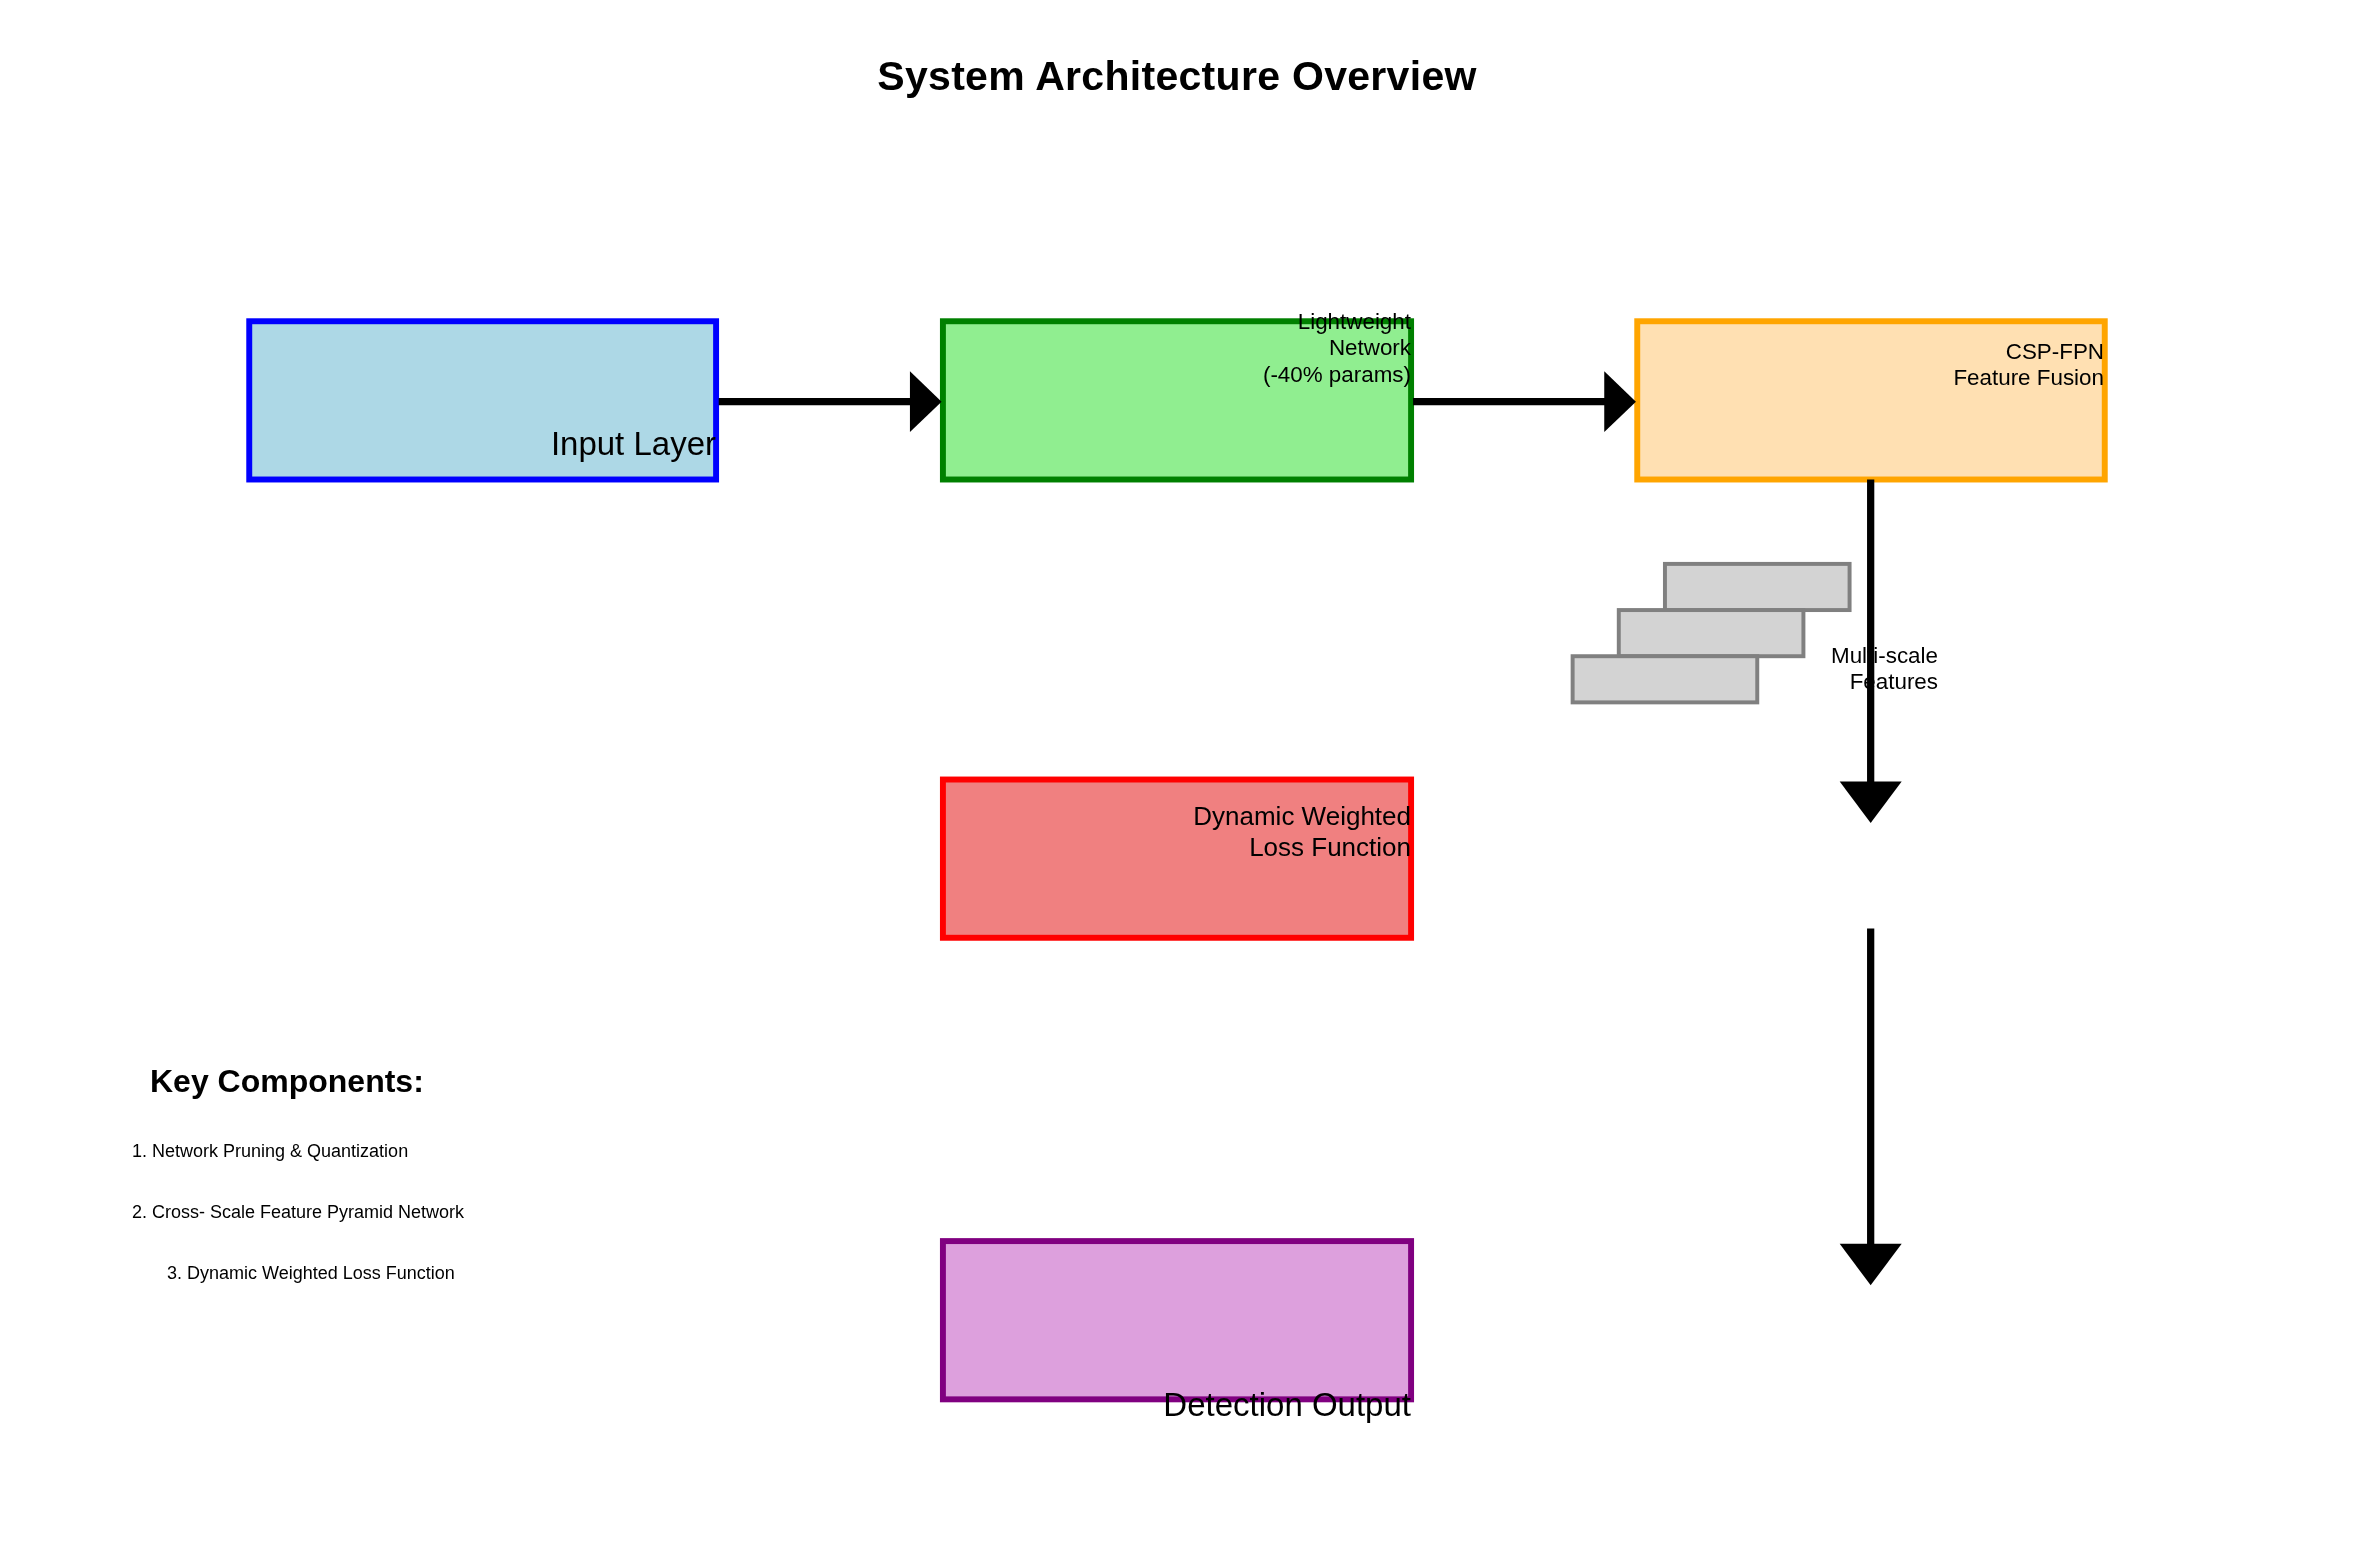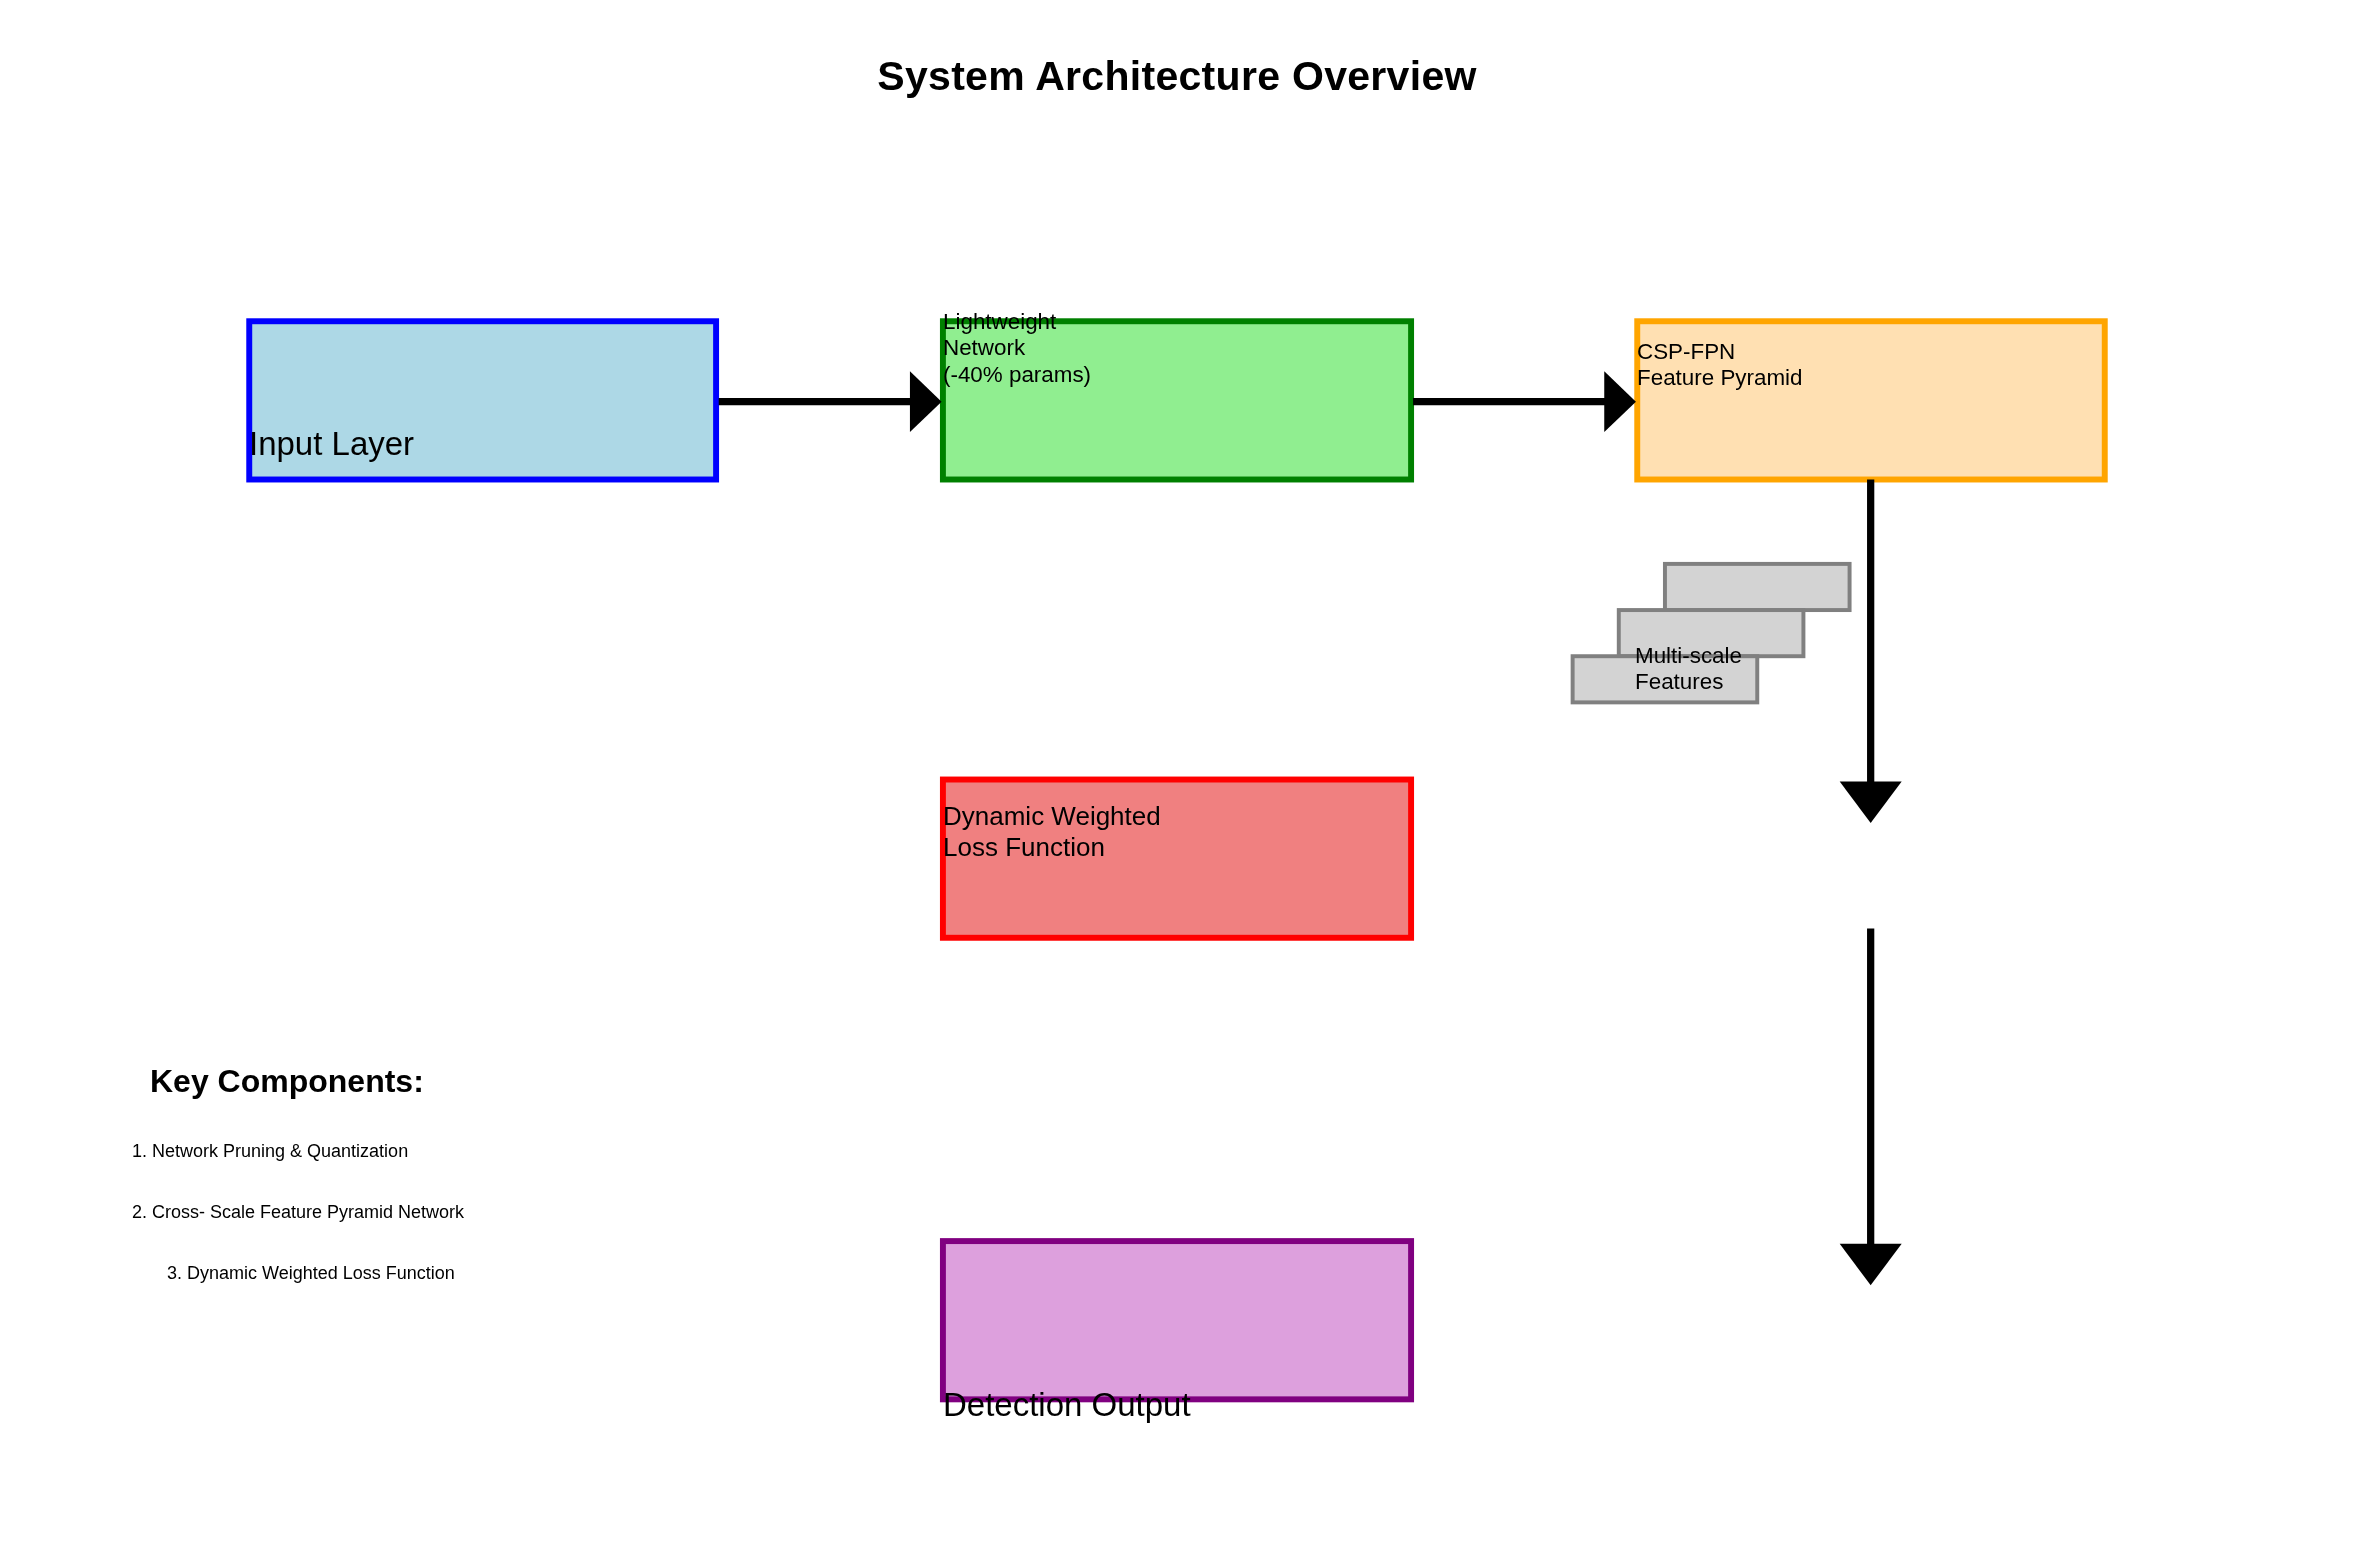--- a/index.html
+++ b/index.html
@@ -41,21 +41,21 @@
     width: 2354px;
     text-align: center;
     font-size: 41px;
     font-weight: bold;
     color: #000000;
     letter-spacing: 0.3px;
   }
 
   .node-label {
     position: absolute;
-    text-align: left;
+    text-align: right;
     color: #000000;
     line-height: 1.18;
     white-space: pre-line;
   }
   .label-lg { font-size: 33px; margin-top: 44px; }
   .label-md { font-size: 26px; }
   .label-sm { font-size: 22.4px; }
 
   .key-heading {
     position: absolute;
@@ -116,21 +116,21 @@
 
     <div class="title">System Architecture Overview</div>
 
     <div class="node-label label-lg" style="left:249px; top:381px; width:467px;">Input Layer</div>
 
     <div class="node-label label-sm" style="left:943px; top:309px; width:468px;">Lightweight
 Network
 (-40% params)</div>
 
     <div class="node-label label-sm" style="left:1637px; top:339px; width:467px;">CSP-FPN
-Feature Pyramid</div>
+Feature Fusion</div>
 
     <div class="node-label label-md" style="left:943px; top:801px; width:468px;">Dynamic Weighted
 Loss Function</div>
 
     <div class="node-label label-lg" style="left:943px; top:1342px; width:468px;">Detection Output</div>
 
     <div class="node-label label-sm" style="left:1635px; top:643px; width:303px;">Multi-scale
 Features</div>
 
     <div class="key-heading">Key Components:</div>

